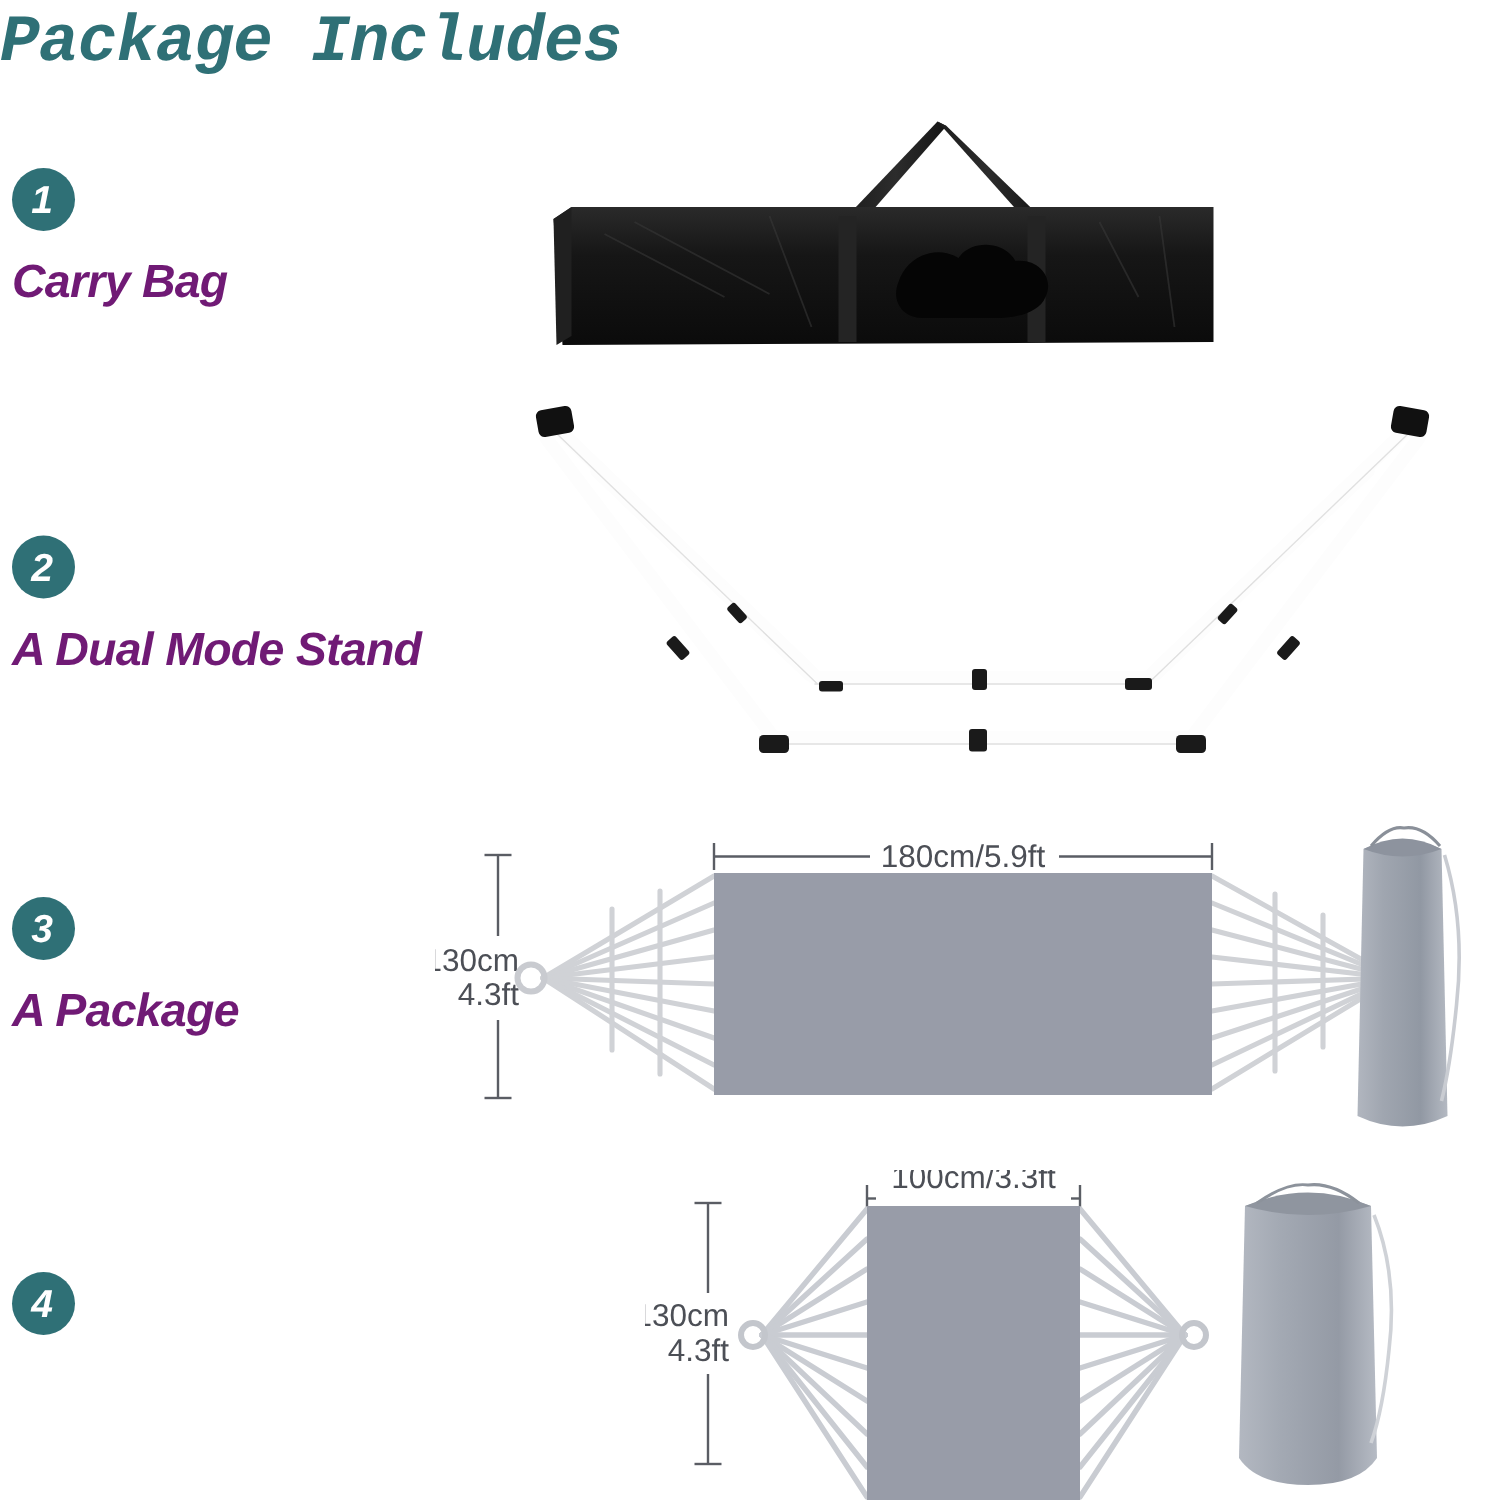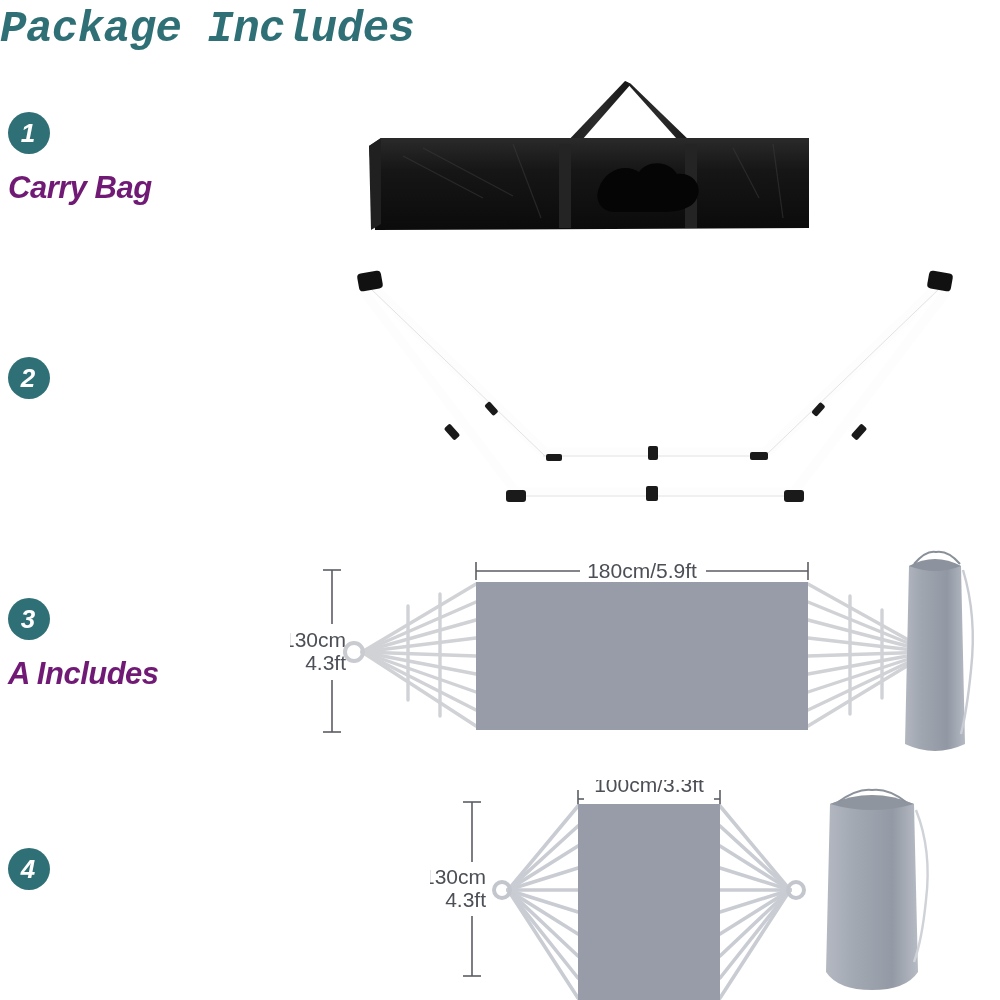--- a/index.html
+++ b/index.html
@@ -123,25 +123,26 @@
 
   <div id="title">Package Includes</div>
 
   <div class="item" id="item-1">
     <div class="badge">1</div>
     <div class="item-label">Carry Bag</div>
   </div>
 
   <div class="item" id="item-2">
     <div class="badge">2</div>
+    <div class="item-label">A Dual Mode Stand</div>
   </div>
 
   <div class="item" id="item-3">
     <div class="badge">3</div>
-    <div class="item-label">A Includes</div>
+    <div class="item-label">A Package</div>
   </div>
 
   <div class="item" id="item-4">
     <div class="badge">4</div>
   </div>
 
   <svg id="carry-bag" viewBox="0 0 450 165">
     <defs>
       <linearGradient id="bagGrad" x1="0" y1="0" x2="0" y2="1">
         <stop offset="0%" stop-color="#2a2a2a"></stop>

